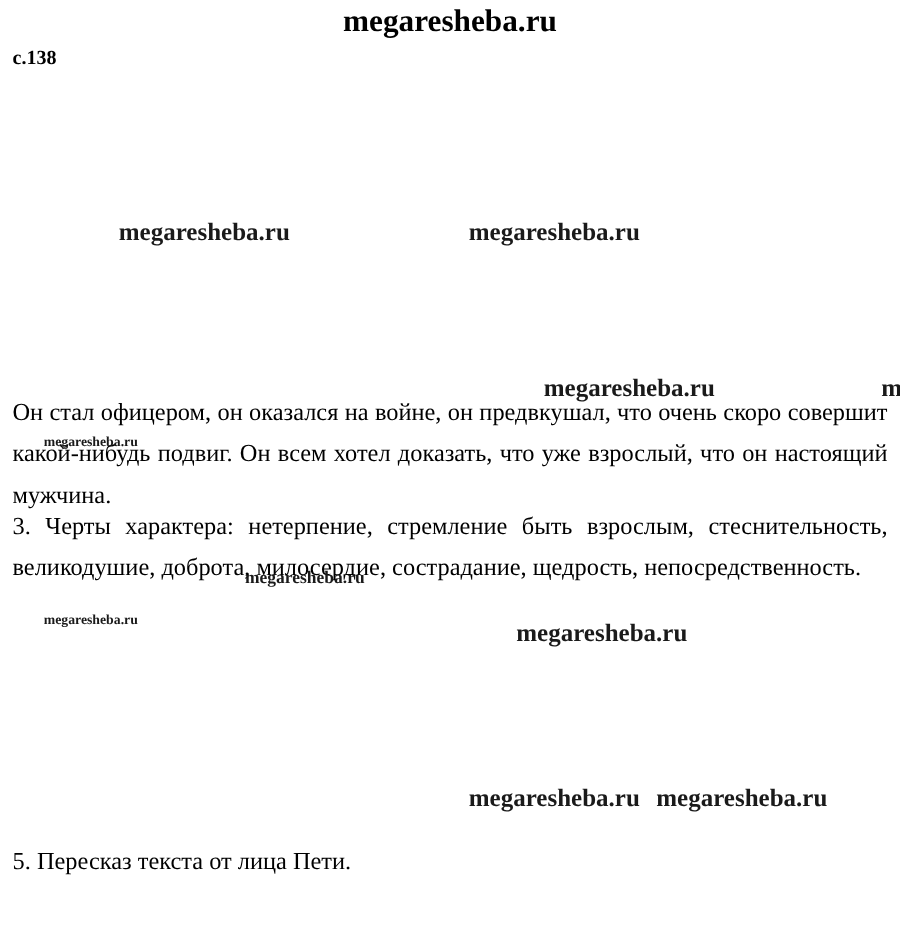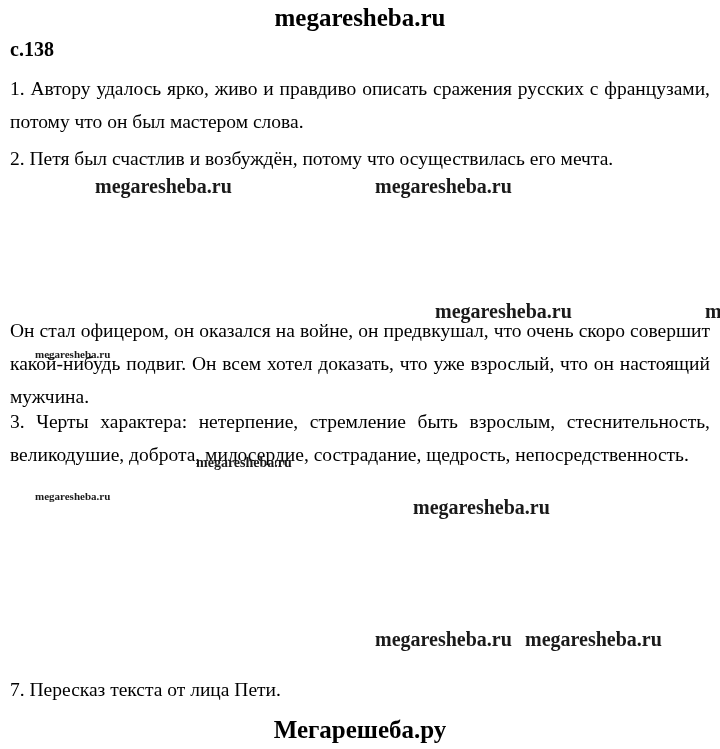--- a/index.html
+++ b/index.html
@@ -40,21 +40,21 @@
     text-align: center;
     font-family: "Liberation Serif", serif;
     font-weight: bold;
     font-size: 25px;
     color: #000;
   }
   .page-ref {
     position: absolute;
     top: 38px;
     left: 10px;
-    font-size: 20px;
+    font-size: 16px;
     font-weight: bold;
     font-family: "Liberation Serif", serif;
   }
   .body-text {
     position: absolute;
     left: 10px;
     width: 700px;
     font-size: 19.5px;
     line-height: 33px;
     text-align: justify;
@@ -85,50 +85,43 @@
 </style>
 </head>
 <body>
 
 <div class="page">
 
   <div class="site-title-top">megaresheba.ru</div>
 
   <div class="page-ref">с.138</div>
 
-  <div class="body-text blk1">
-    <p class="para">1. Автору удалось ярко, живо и правдиво описать сражения русских с французами, потому что он был мастером слова.</p>
-  </div>
 
-  <div class="body-text blk2">
-    <p class="para">2. Петя был счастлив и возбуждён, потому что осуществилась его мечта.</p>
-  </div>
 
 
   <div class="body-text blk4">
     <p class="para">Он стал офицером, он оказался на войне, он предвкушал, что очень скоро совершит какой-нибудь подвиг. Он всем хотел доказать, что уже взрослый, что он настоящий мужчина.</p>
   </div>
 
   <div class="body-text blk5">
     <p class="para">3. Черты характера: нетерпение, стремление быть взрослым, стеснительность, великодушие, доброта, милосердие, сострадание, щедрость, непосредственность.</p>
   </div>
 
 
   <div class="body-text blk7">
-    <p class="para">7. Пересказ текста от лица Пети.</p>
+    <p class="para">5. Пересказ текста от лица Пети.</p>
   </div>
 
   <div id="watermark-layer">
       <div class="wm wm-lg" style="left: 95px; top: 175px;">megaresheba.ru</div>
       <div class="wm wm-lg" style="left: 375px; top: 175px;">megaresheba.ru</div>
       <div class="wm wm-lg" style="left: 435px; top: 300px;">megaresheba.ru</div>
       <div class="wm wm-lg" style="left: 705px; top: 300px;">megaresheba.ru</div>
       <div class="wm wm-sm" style="left: 35px; top: 348px;">megaresheba.ru</div>
       <div class="wm wm-md" style="left: 196px; top: 455px;">megaresheba.ru</div>
       <div class="wm wm-sm" style="left: 35px; top: 490px;">megaresheba.ru</div>
       <div class="wm wm-lg" style="left: 413px; top: 496px;">megaresheba.ru</div>
       <div class="wm wm-lg" style="left: 375px; top: 628px;">megaresheba.ru</div>
       <div class="wm wm-lg" style="left: 525px; top: 628px;">megaresheba.ru</div>
     </div>
 
-  <div class="site-title-bottom">Мегарешеба.ру</div>
 
 </div>
 
 </body></html>

